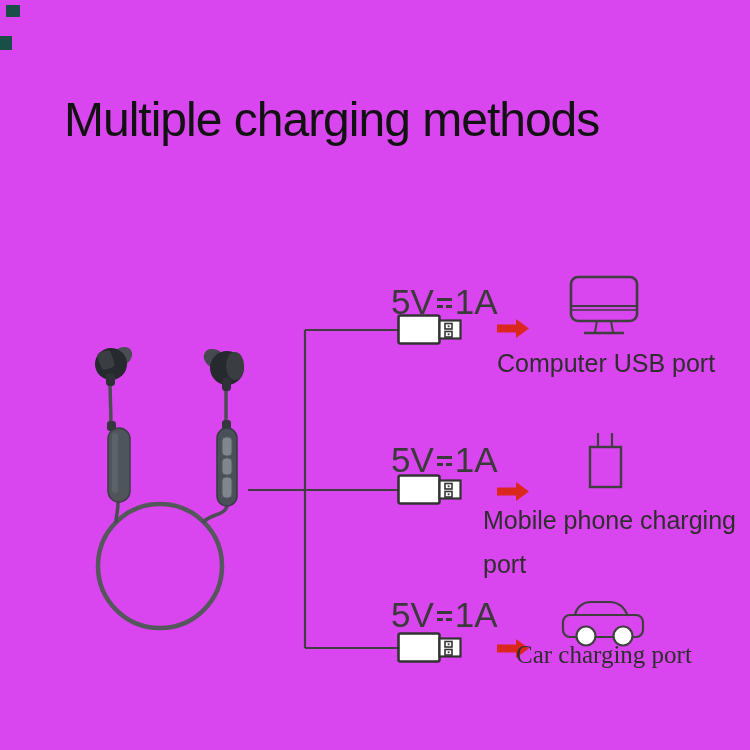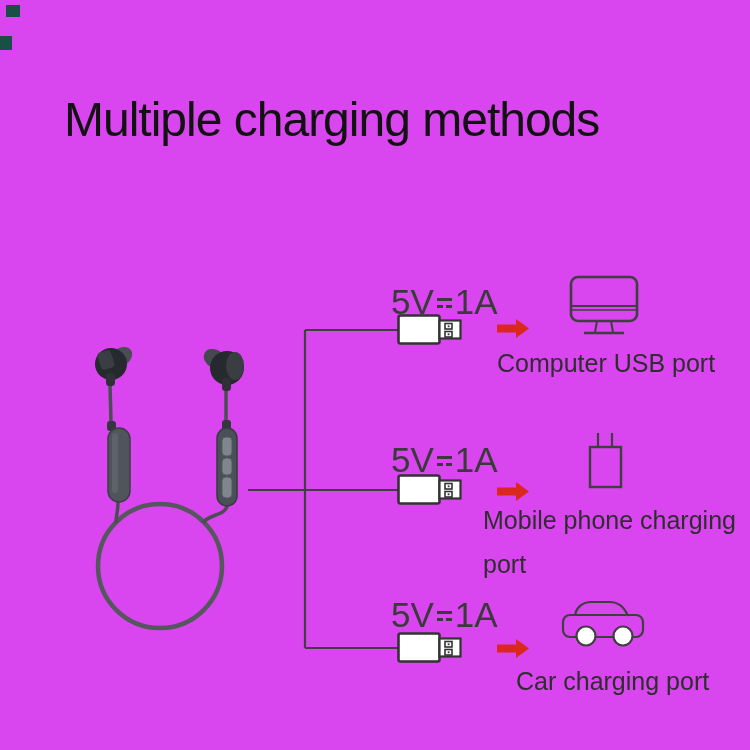--- a/index.html
+++ b/index.html
@@ -141,15 +141,15 @@
   </svg>
   <svg class="abs" style="left:497px; top:638px;" width="33" height="21" viewBox="0 0 33 21">
     <polygon points="0,6.5 19,6.5 19,1 32,10.5 19,20 19,14.5 0,14.5" fill="#da281f"></polygon>
   </svg>
   <svg class="abs" style="left:561px; top:598px;" width="86" height="50" viewBox="0 0 86 50">
     <path d="M14,18 C15,9 22,4 30,4 L48,4 C58,4 63,9 67,18" fill="none" stroke="#3f3f3f" stroke-width="2.2"></path>
     <rect x="2" y="17" width="80" height="22" rx="7" fill="none" stroke="#3f3f3f" stroke-width="2.2"></rect>
     <circle cx="25" cy="38" r="9.5" fill="#fff" stroke="#3f3f3f" stroke-width="2.2"></circle>
     <circle cx="62" cy="38" r="9.5" fill="#fff" stroke="#3f3f3f" stroke-width="2.2"></circle>
   </svg>
-  <div class="caption" style="left:516px; top:667px;">Car charging port</div>
+  <div class="caption" style="left:516px; top:641px;font-family:Liberation Serif, serif;">Car charging port</div>
 
 </div>
 
 </body></html>

